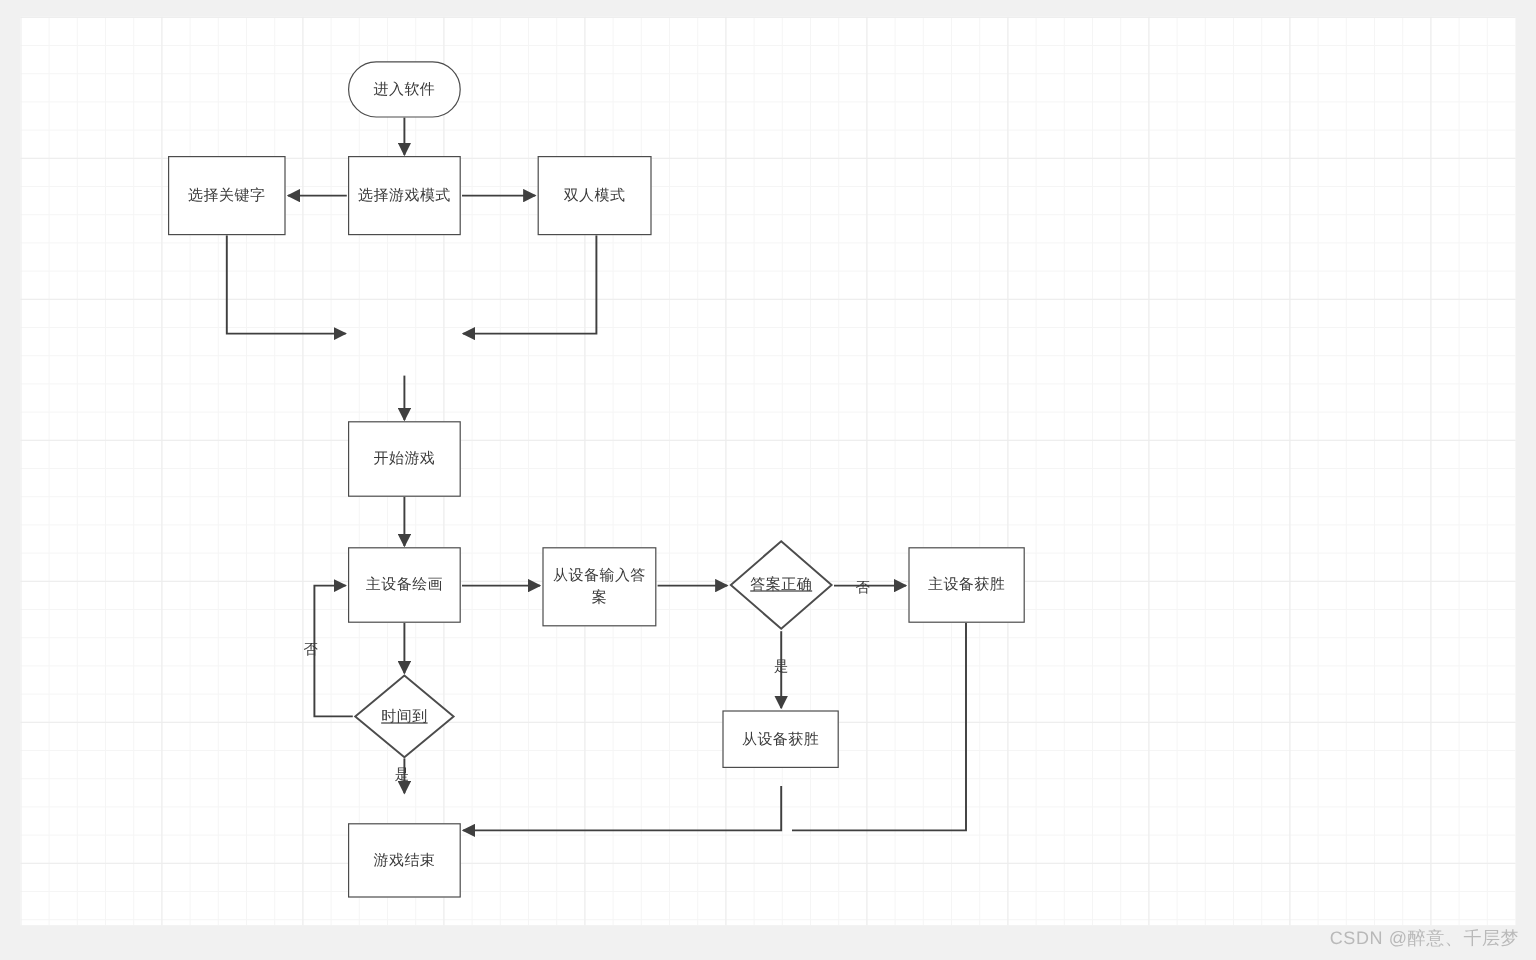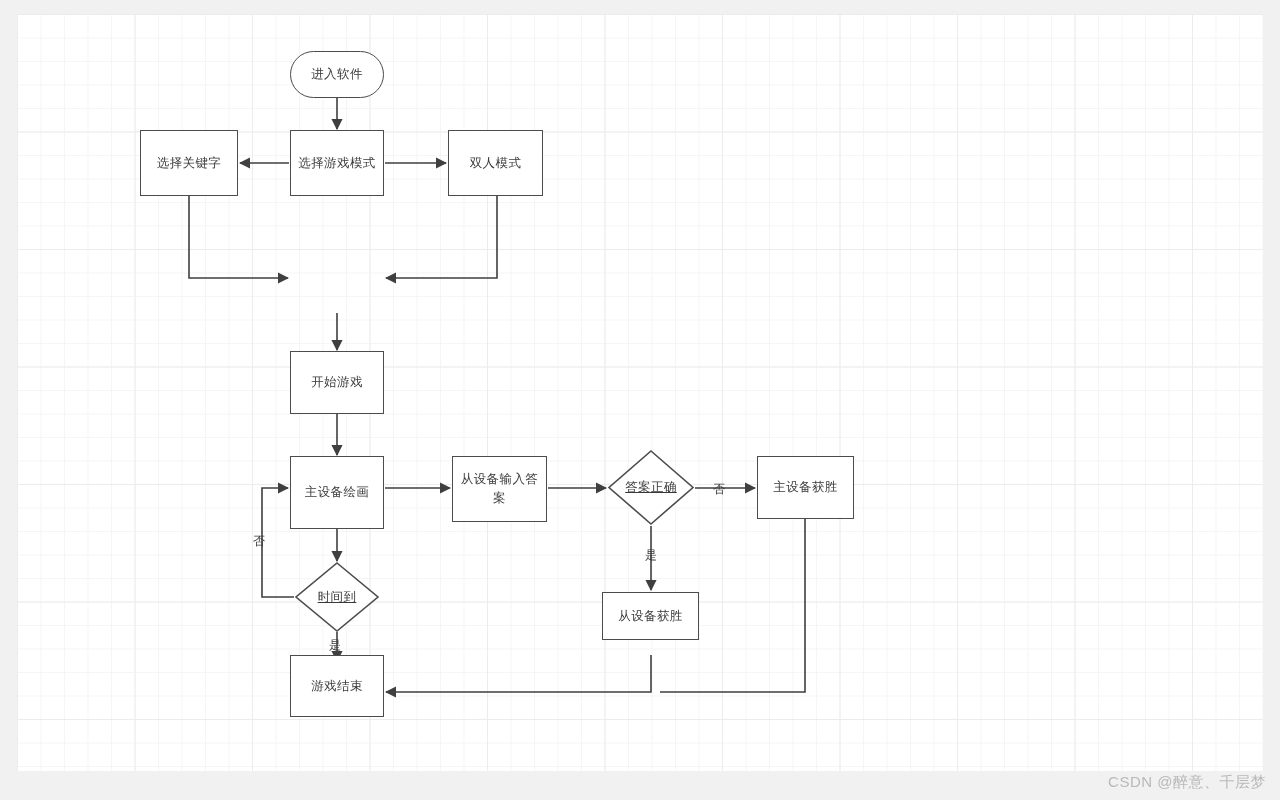--- a/index.html
+++ b/index.html
@@ -168,21 +168,21 @@
 
   <div class="node" style="left:448px; top:130px; width:95px; height:66px;">
     <span>双人模式</span>
   </div>
 
 
   <div class="node" style="left:290px; top:351px; width:94px; height:63px;">
     <span>开始游戏</span>
   </div>
 
-  <div class="node" style="left:290px; top:456px; width:94px; height:73px;">
+  <div class="node" style="left:290px; top:456px; width:94px; height:63px;">
     <span>主设备绘画</span>
   </div>
 
   <div class="node" style="left:452px; top:456px; width:95px; height:66px;">
     <span>从设备输入答
 案</span>
   </div>
 
   <div class="diamond-wrap" style="left:608px; top:450px; width:86px; height:75px;">
     <svg width="86" height="75" viewBox="0 0 86 75" xmlns="http://www.w3.org/2000/svg">
@@ -199,21 +199,21 @@
     <span>从设备获胜</span>
   </div>
 
   <div class="diamond-wrap" style="left:295px; top:562px; width:84px; height:70px;">
     <svg width="84" height="70" viewBox="0 0 84 70" xmlns="http://www.w3.org/2000/svg">
       <polygon points="42,1 83,35 42,69 1,35" fill="#ffffff" stroke="#4c4c4c" stroke-width="1.6"></polygon>
     </svg>
     <div class="diamond-label">时间到</div>
   </div>
 
-  <div class="node" style="left:290px; top:655px; width:94px; height:62px;">
+  <div class="node" style="left:290px; top:686px; width:94px; height:62px;">
     <span>游戏结束</span>
   </div>
 
   <div class="edge-label" style="left:713px; top:481px;">
     <span>否</span>
   </div>
   <div class="edge-label" style="left:645px; top:547px;">
     <span>是</span>
   </div>
   <div class="edge-label" style="left:253px; top:533px;">

